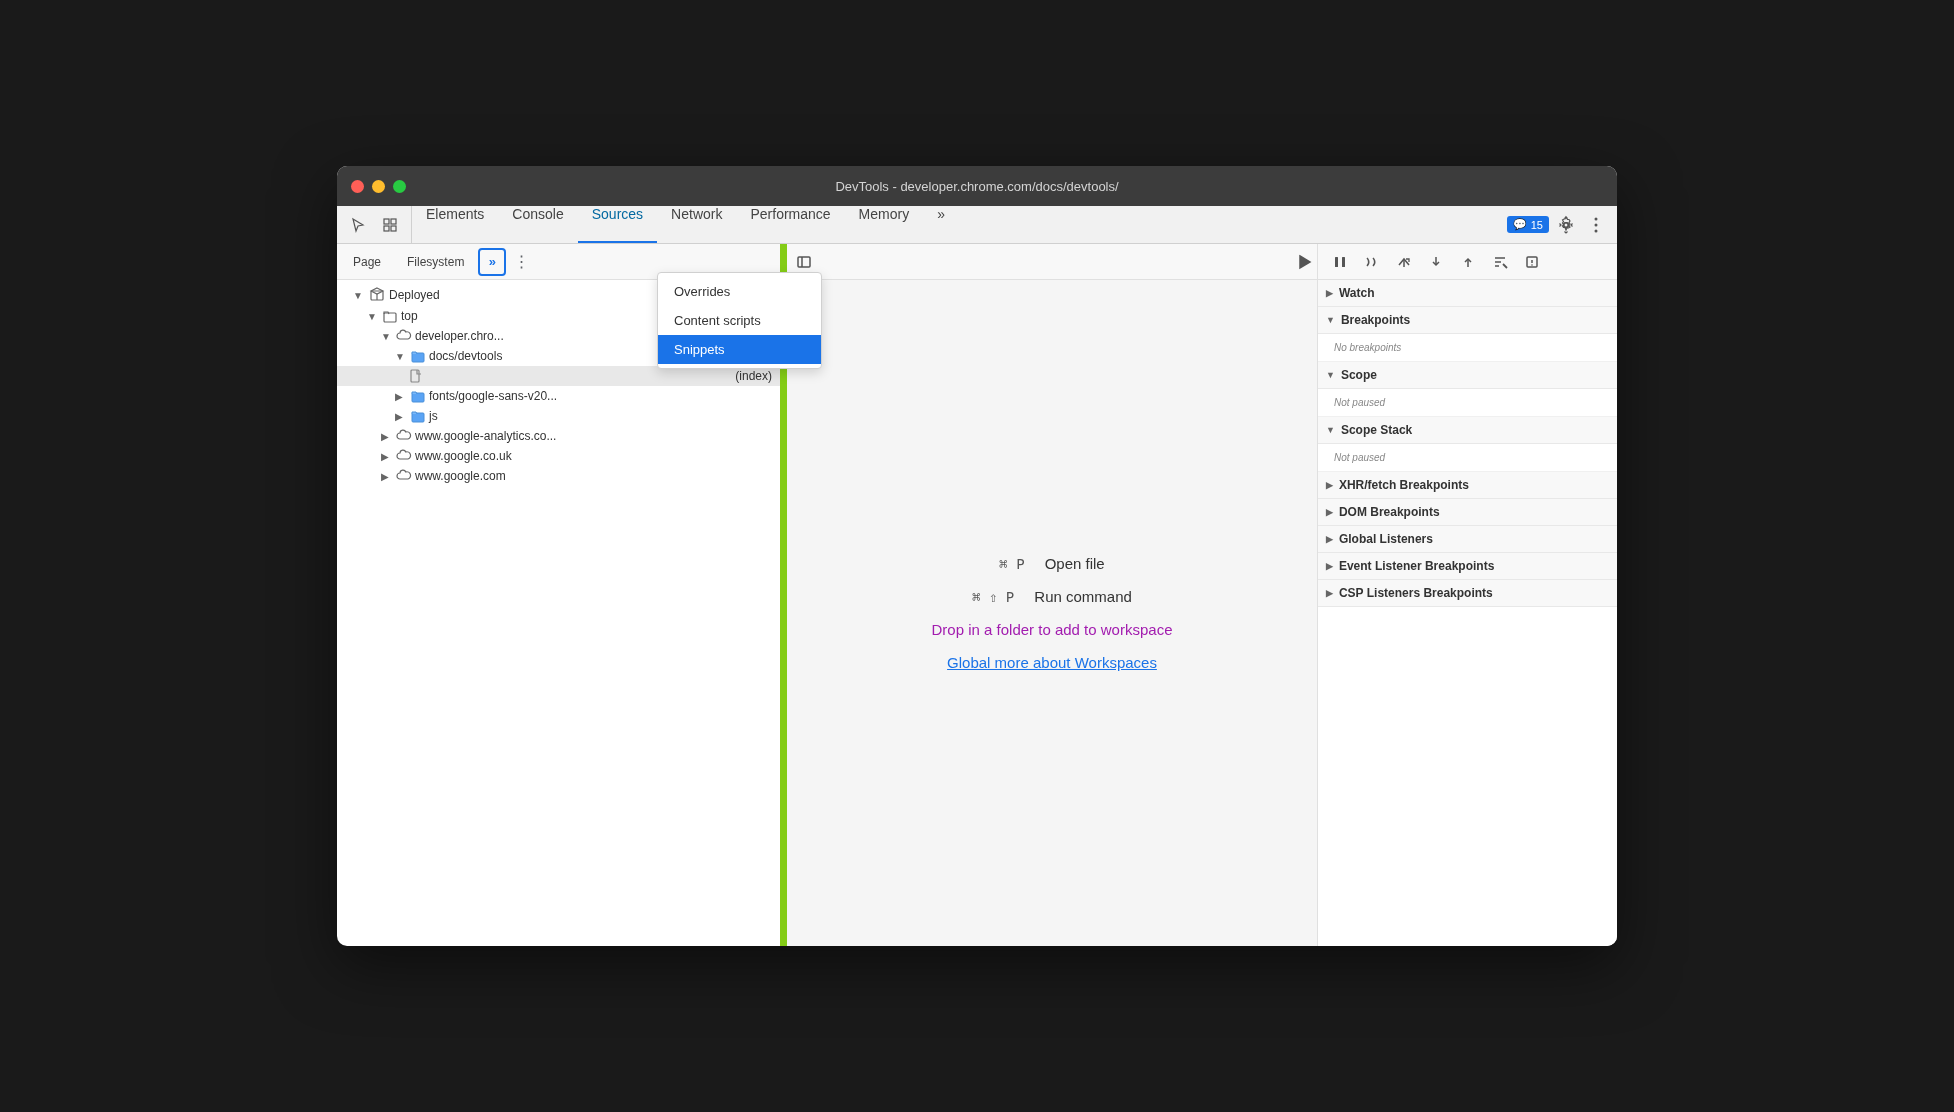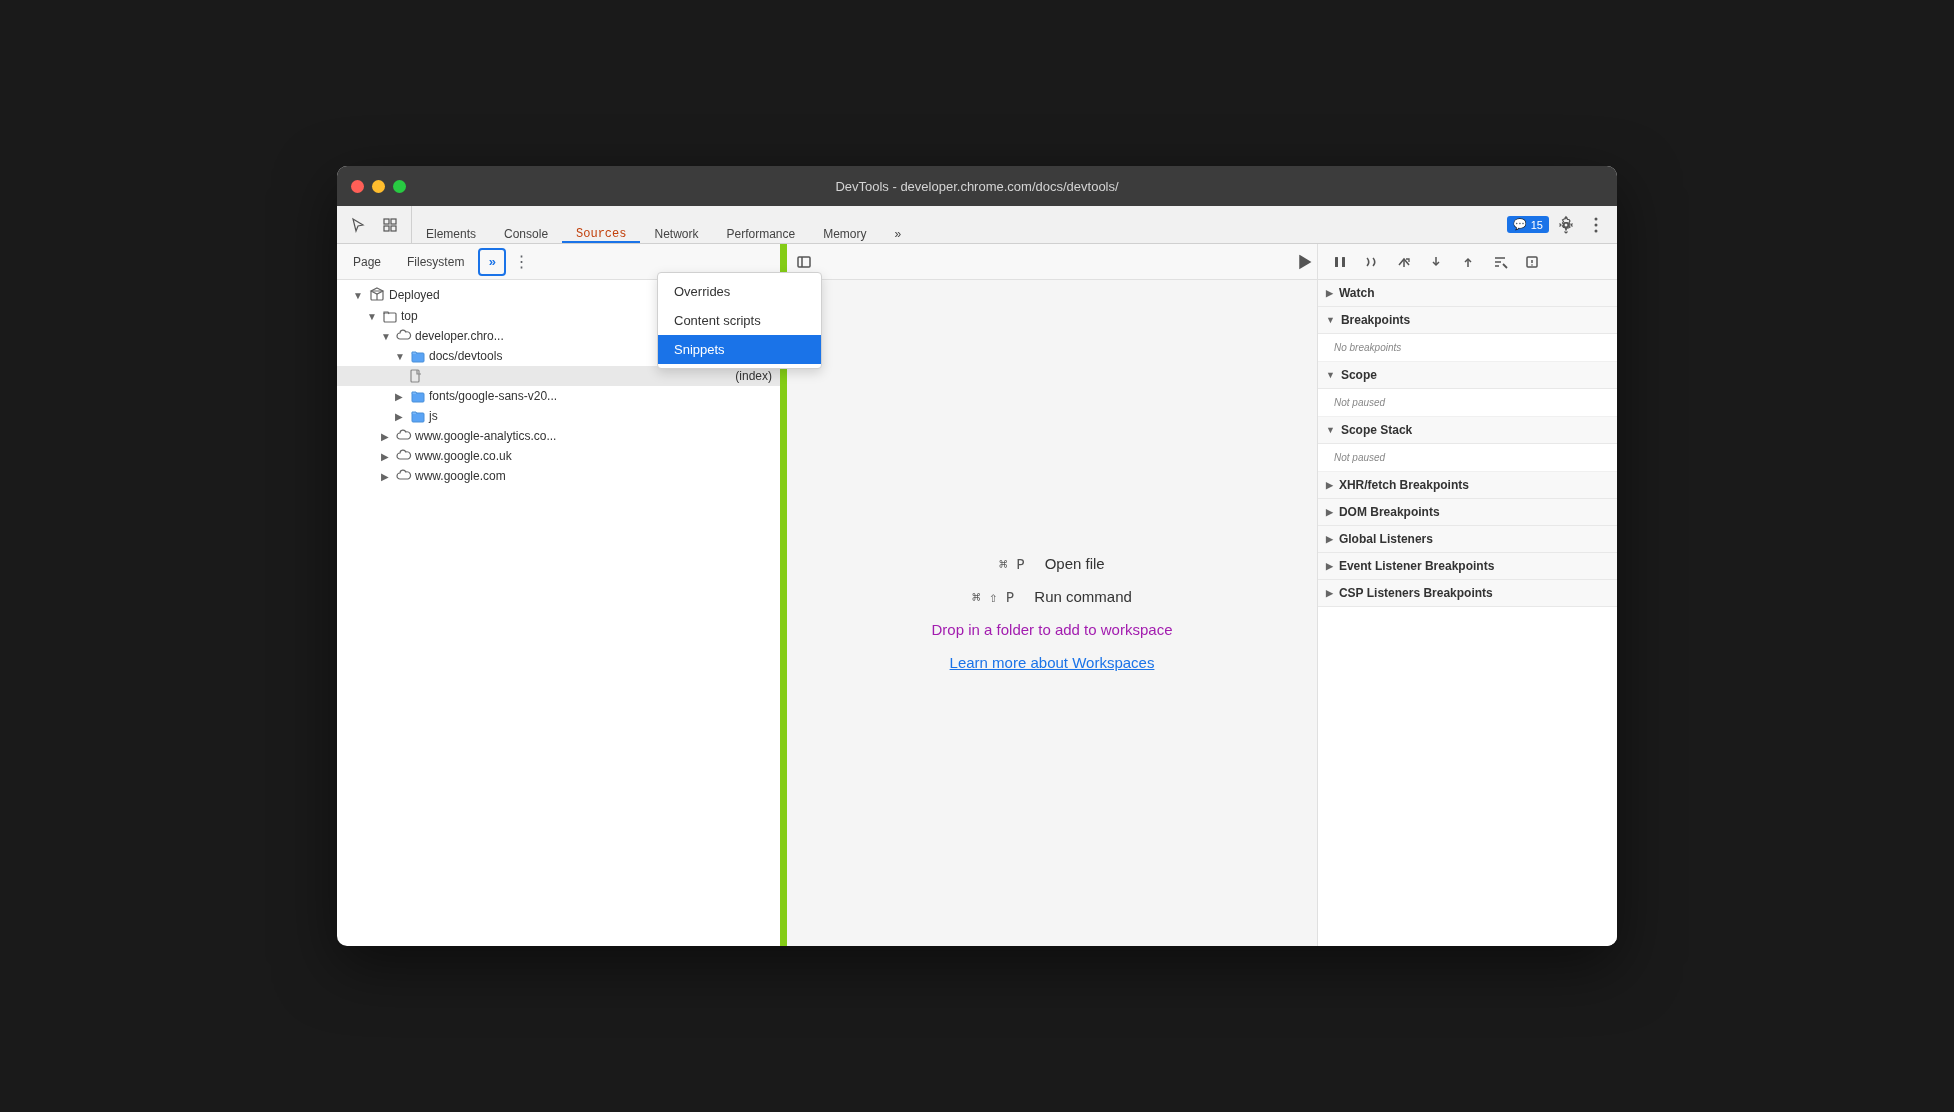--- a/index.html
+++ b/index.html
@@ -76,34 +76,33 @@
       display: flex;
       align-items: center;
       justify-content: center;
       border-radius: 3px;
       cursor: pointer;
       color: #5f6368;
       font-size: 14px;
     }
     .devtools-tab {
       display: flex;
-      align-items: flex-end;
+      align-items: flex-start;
       padding: 0 14px;
-      font-size: 12px;
+      font-size: 14px;
       color: #444;
       cursor: pointer;
       border-bottom: 2px solid transparent;
       white-space: nowrap;
       height: 100%;
     }
     .devtools-tab.active {
-      color: #c2410c;
+      color: #0369a1;
       border-bottom-color: #1a73e8;
       font-weight: 500;
-      font-family: Liberation Mono, monospace;
     }
     .devtools-tab-right {
       margin-left: auto;
       display: flex;
       align-items: center;
       gap: 4px;
       padding: 0 8px;
     }
     .badge {
       background: #1a73e8;
@@ -537,21 +536,21 @@
           <span class="workspace-action">Open file</span>
         </div>
         <div class="workspace-row">
           <span class="keyboard-shortcut kbd">⌘ ⇧ P</span>
           <span class="workspace-action">Run command</span>
         </div>
         <div class="workspace-row">
           <span class="workspace-drop">Drop in a folder to add to workspace</span>
         </div>
         <div class="workspace-row">
-          <span class="workspace-link">Learn more about Workspaces</span>
+          <span class="workspace-link">Global more about Workspaces</span>
         </div>
       </div>
     </div>
 
     <div class="right-panel">
       <div class="debugger-toolbar">
 
         <div class="dbg-btn">
           <svg width="14" height="14" viewBox="0 0 14 14" fill="#555">
             <rect x="2" y="2" width="3" height="10" rx="0.5"></rect>

